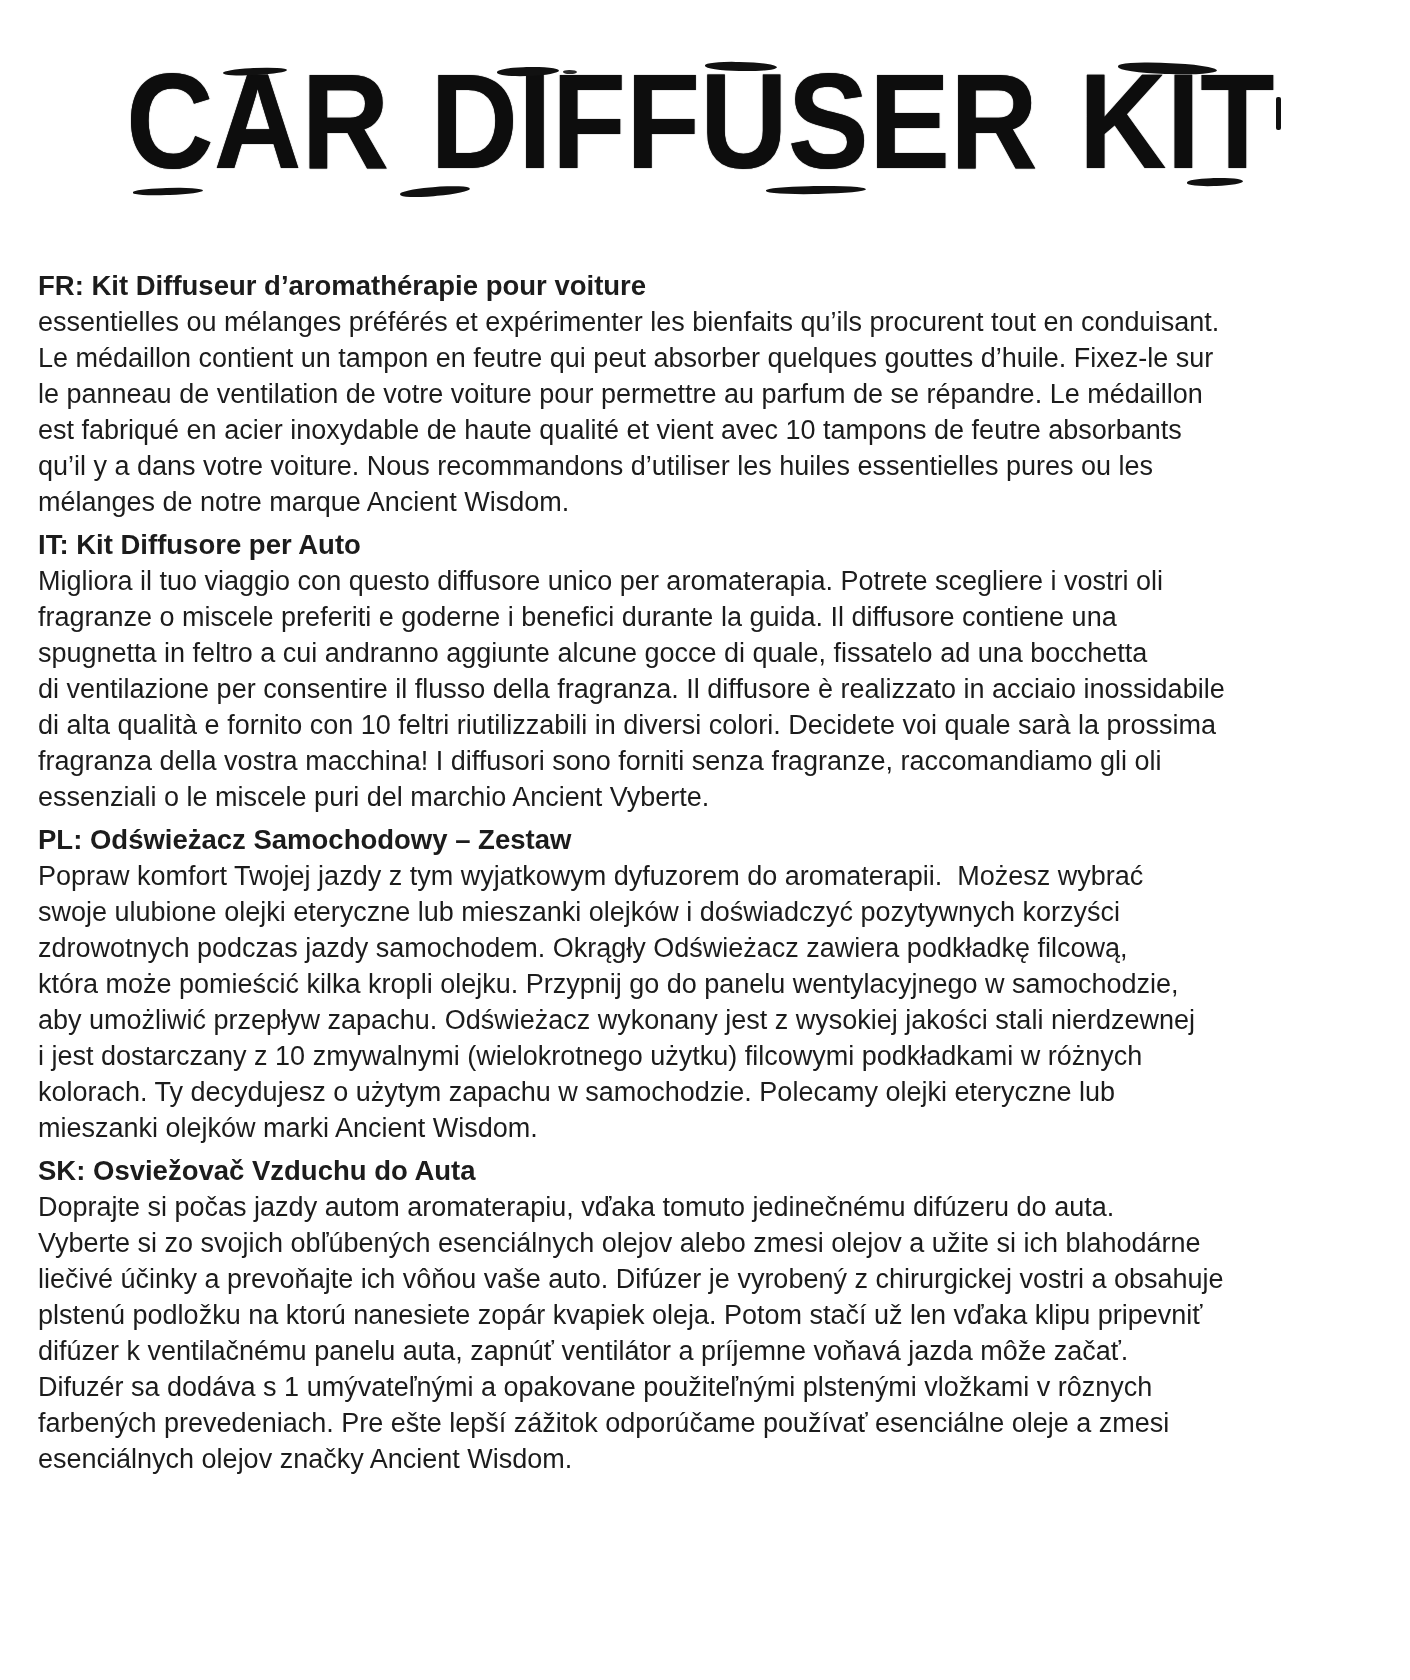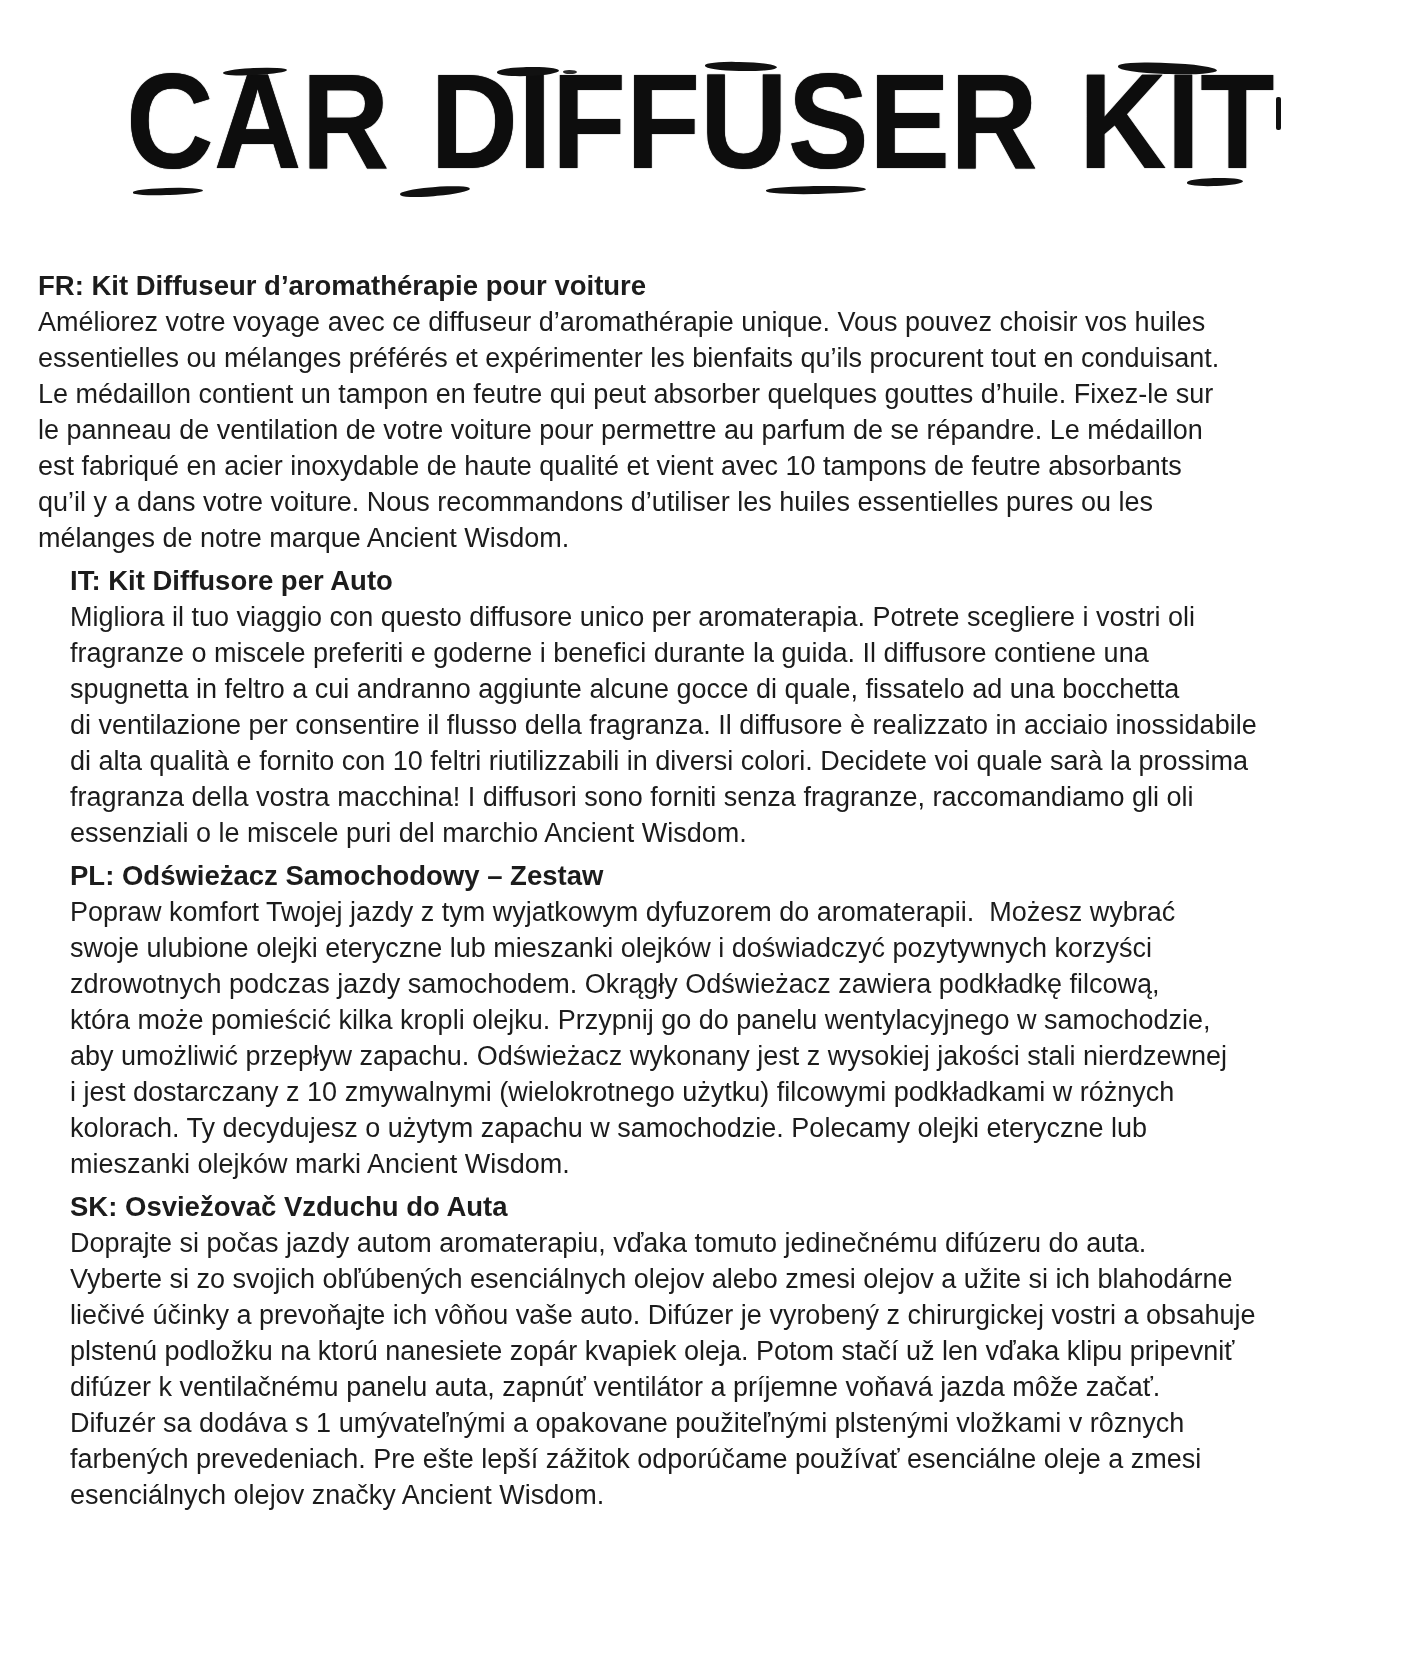--- a/index.html
+++ b/index.html
@@ -36,21 +36,21 @@
   }
   .mark.faint { background: #2a2a2a; }
   
   .content {
     position: absolute;
     left: 38px;
     top: 268px;
     right: 18px;
   }
   .section { margin: 0 0 0 0; }
-  .section + .section { margin-top: 7px; margin-left: 32px; }
+  .section + .section { margin-top: 7px; }
   .heading {
     font-weight: bold;
     font-size: 27.5px;
     line-height: 36px;
     white-space: pre;
   }
   .line {
     font-size: 27px;
     line-height: 36px;
     white-space: pre;
@@ -70,40 +70,39 @@
 <div class="mark" style="left:400px; top:187px; width:70px; height:9px; transform:rotate(-5deg);"></div>
 <div class="mark" style="left:766px; top:186px; width:100px; height:8px; transform:rotate(-1deg);"></div>
 <div class="mark" style="left:1187px; top:178px; width:56px; height:8px; transform:rotate(-2deg);"></div>
 <div class="mark" style="left:1276px; top:97px; width:5px; height:33px; border-radius:2px;"></div>
 
 <div class="content">
 
   <div class="section">
     <div class="heading">FR: Kit Diffuseur d’aromathérapie pour voiture</div>
     <div>
-        <div class="line">Améliorez votre voyage avec ce diffuseur d’aromathérapie unique. Vous pouvez choisir vos huiles</div>
         <div class="line">essentielles ou mélanges préférés et expérimenter les bienfaits qu’ils procurent tout en conduisant.</div>
         <div class="line">Le médaillon contient un tampon en feutre qui peut absorber quelques gouttes d’huile. Fixez-le sur</div>
         <div class="line">le panneau de ventilation de votre voiture pour permettre au parfum de se répandre. Le médaillon</div>
         <div class="line">est fabriqué en acier inoxydable de haute qualité et vient avec 10 tampons de feutre absorbants</div>
         <div class="line">qu’il y a dans votre voiture. Nous recommandons d’utiliser les huiles essentielles pures ou les</div>
         <div class="line">mélanges de notre marque Ancient Wisdom.</div>
       </div>
   </div>
 
   <div class="section">
     <div class="heading">IT: Kit Diffusore per Auto</div>
     <div>
         <div class="line">Migliora il tuo viaggio con questo diffusore unico per aromaterapia. Potrete scegliere i vostri oli</div>
         <div class="line">fragranze o miscele preferiti e goderne i benefici durante la guida. Il diffusore contiene una</div>
         <div class="line">spugnetta in feltro a cui andranno aggiunte alcune gocce di quale, fissatelo ad una bocchetta</div>
         <div class="line">di ventilazione per consentire il flusso della fragranza. Il diffusore è realizzato in acciaio inossidabile</div>
         <div class="line">di alta qualità e fornito con 10 feltri riutilizzabili in diversi colori. Decidete voi quale sarà la prossima</div>
         <div class="line">fragranza della vostra macchina! I diffusori sono forniti senza fragranze, raccomandiamo gli oli</div>
-        <div class="line">essenziali o le miscele puri del marchio Ancient Wisdom.</div>
+        <div class="line">essenziali o le miscele puri del marchio Ancient Vyberte.</div>
       </div>
   </div>
 
   <div class="section">
     <div class="heading">PL: Odświeżacz Samochodowy – Zestaw</div>
     <div>
         <div class="line">Popraw komfort Twojej jazdy z tym wyjatkowym dyfuzorem do aromaterapii.  Możesz wybrać</div>
         <div class="line">swoje ulubione olejki eteryczne lub mieszanki olejków i doświadczyć pozytywnych korzyści</div>
         <div class="line">zdrowotnych podczas jazdy samochodem. Okrągły Odświeżacz zawiera podkładkę filcową,</div>
         <div class="line">która może pomieścić kilka kropli olejku. Przypnij go do panelu wentylacyjnego w samochodzie,</div>

